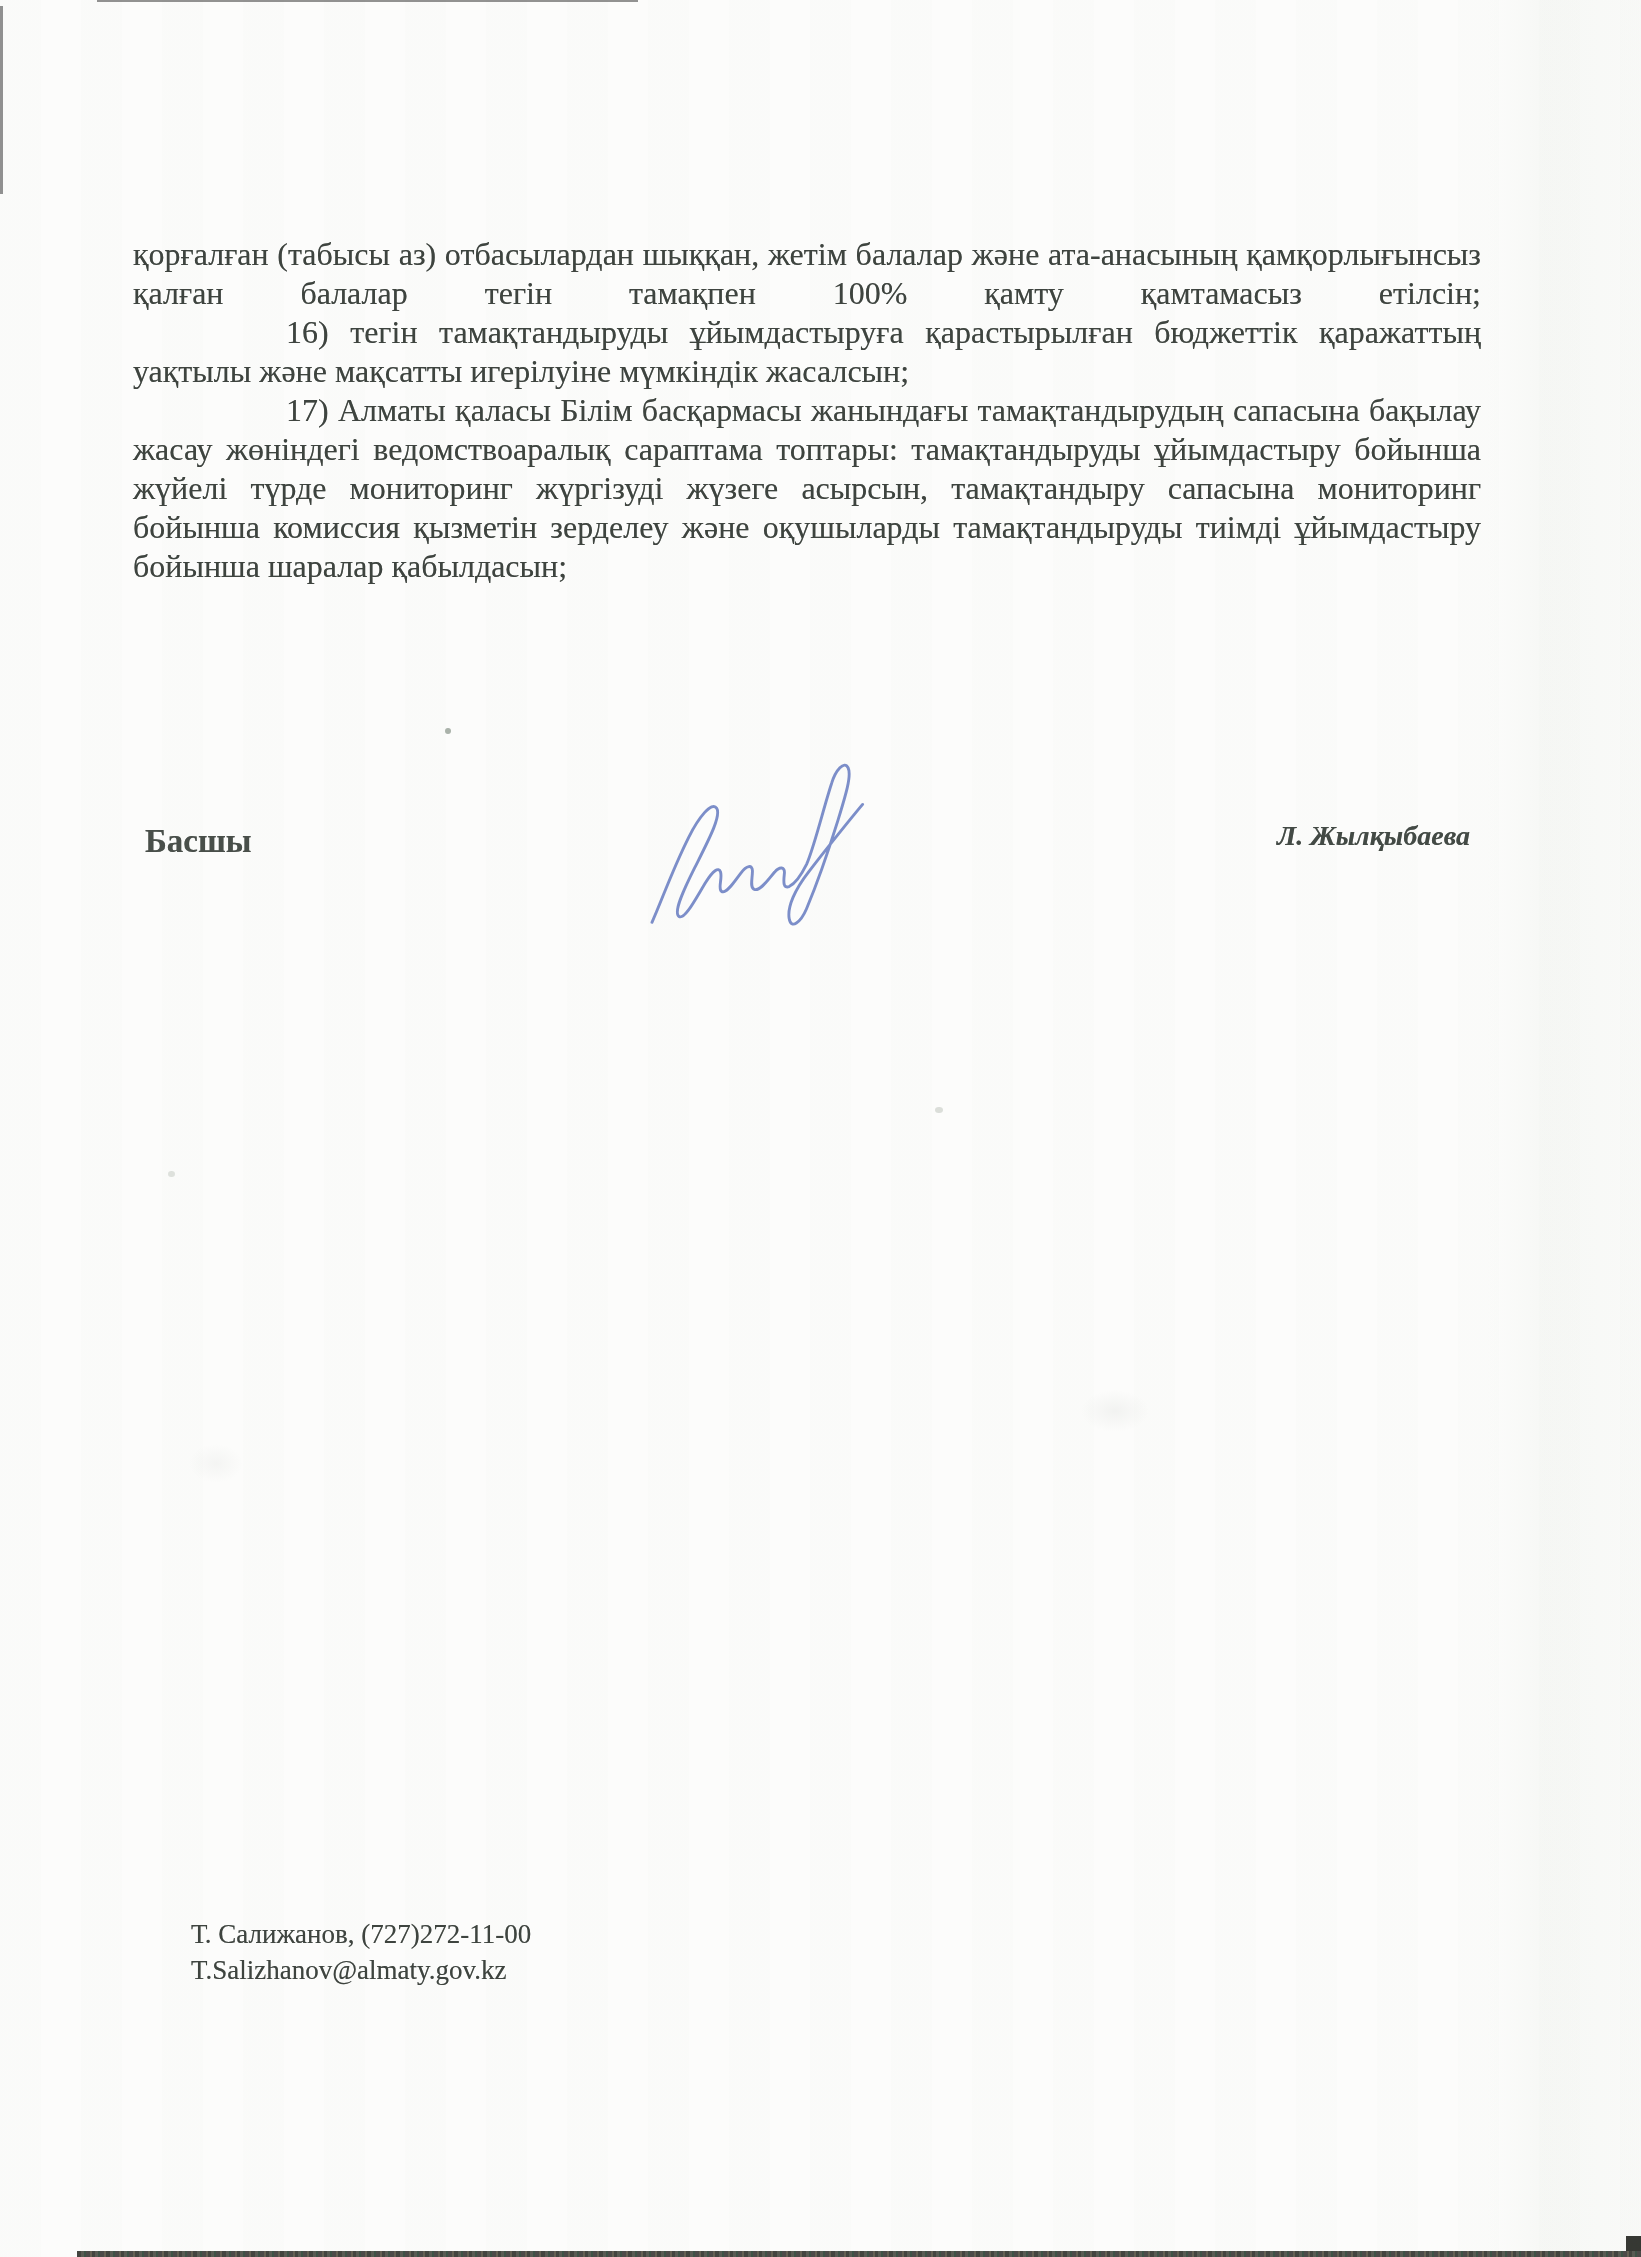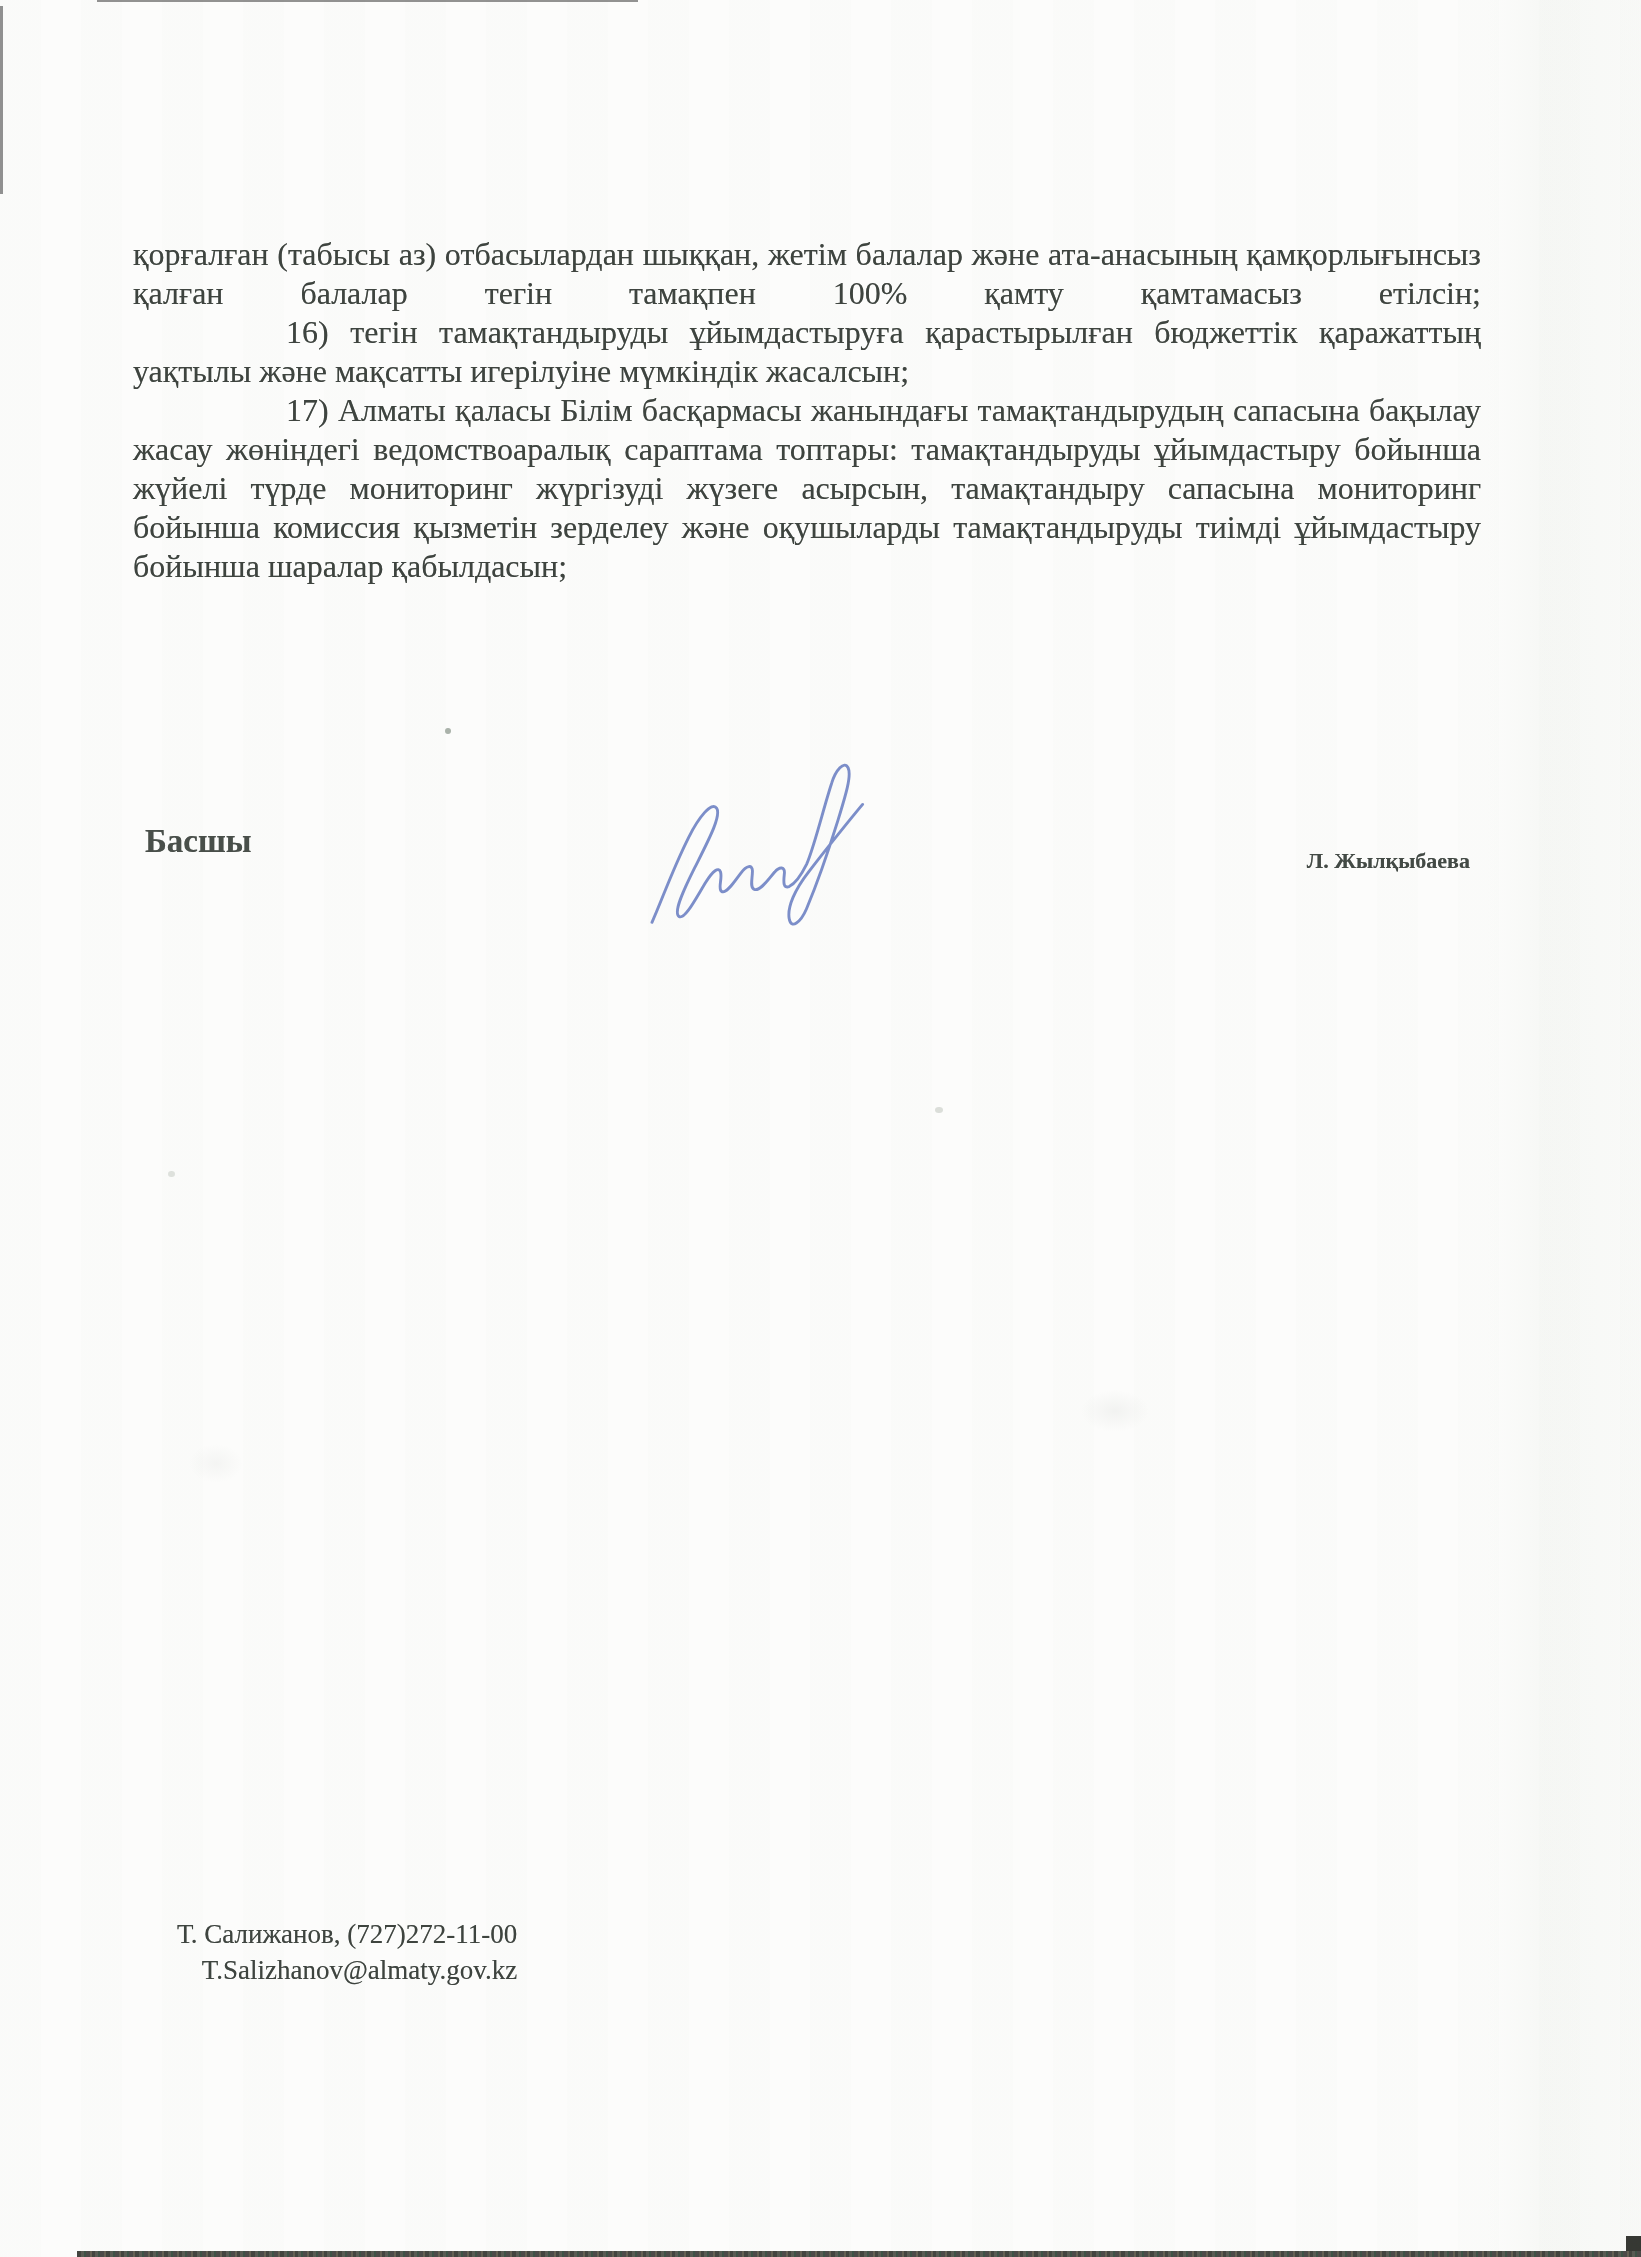--- a/index.html
+++ b/index.html
@@ -50,32 +50,32 @@
   .content p.fill-last { text-align-last: justify; }
 
   
   .sig-row { position:absolute; left:145px; top:819px; width:1325px; height:116px;text-align:right; }
   .sig-role {
     position:absolute; left:0; top:3.9px;
     font-size:33px; font-weight:bold; color:#494f4a;
     text-shadow: 0 0 0.5px rgba(73,79,74,0.5);
   }
   .sig-name {
-    position:absolute; right:0; top:29px;
-    font-size:22px; font-weight:bold; color:#434a45;
+    position:absolute; right:0; top:1px;
+    font-size:28px; font-weight:bold; color:#434a45;
     text-shadow: 0 0 0.5px rgba(67,74,69,0.5);
+    font-style: italic;
   }
   .signature-svg { position:absolute; left:478px; top:-63px; width:256px; height:179px; }
 
   
   .footer {
-    position:absolute; left:177px; top:1916px;
+    position:absolute; left:191px; top:1916px;
     font-size:27px; line-height:36px; color:#3e443f;
     text-shadow: 0 0 0.4px rgba(62,68,63,0.5);
-    text-align: right;
   }
   .footer div { white-space: nowrap; }
 </style>
 </head>
 <body>
 
 <div class="page">
 
   <div class="edge-top"></div>
   <div class="edge-left"></div>

